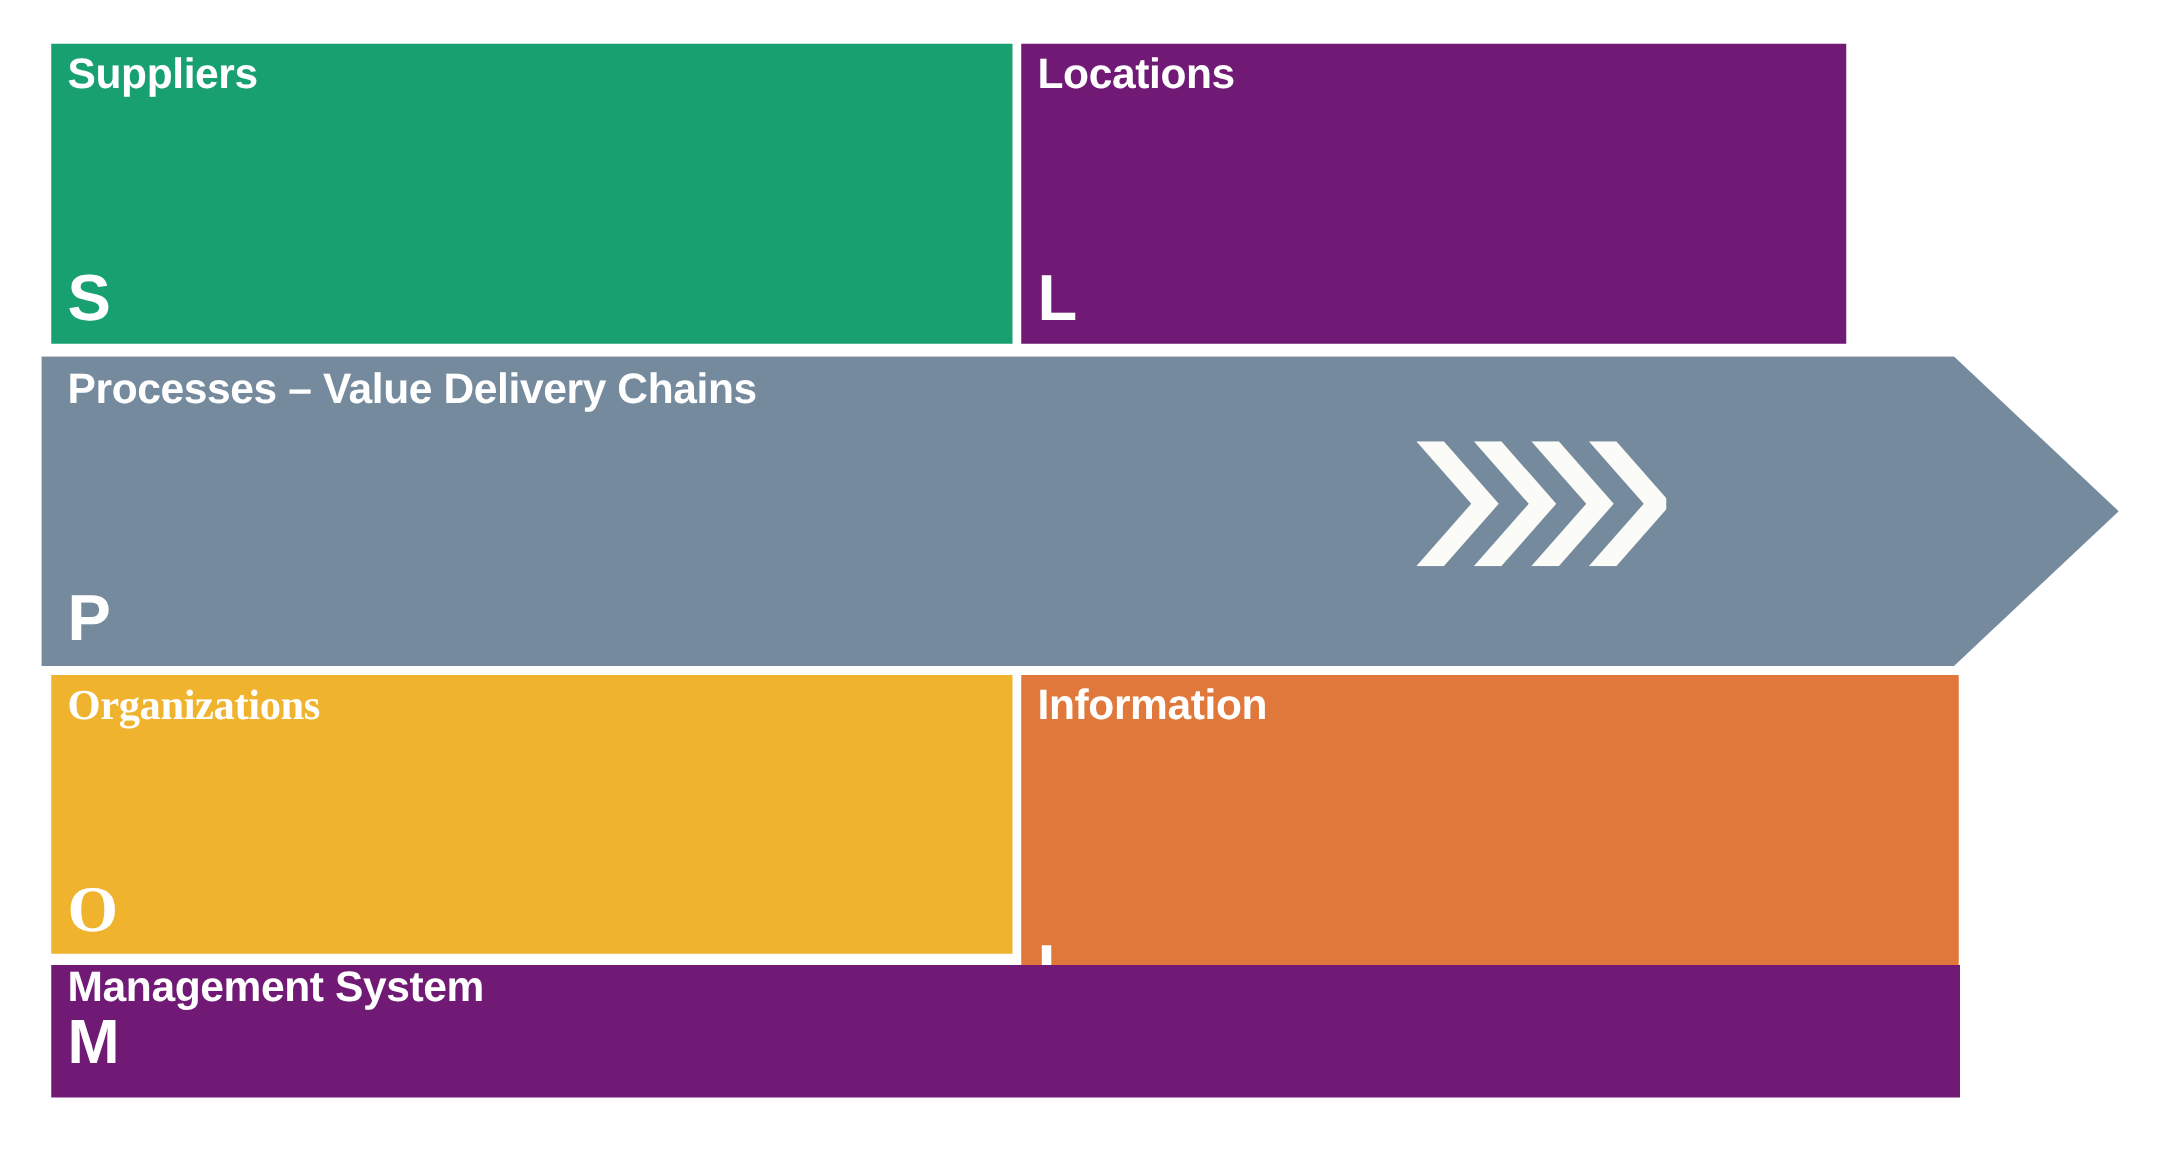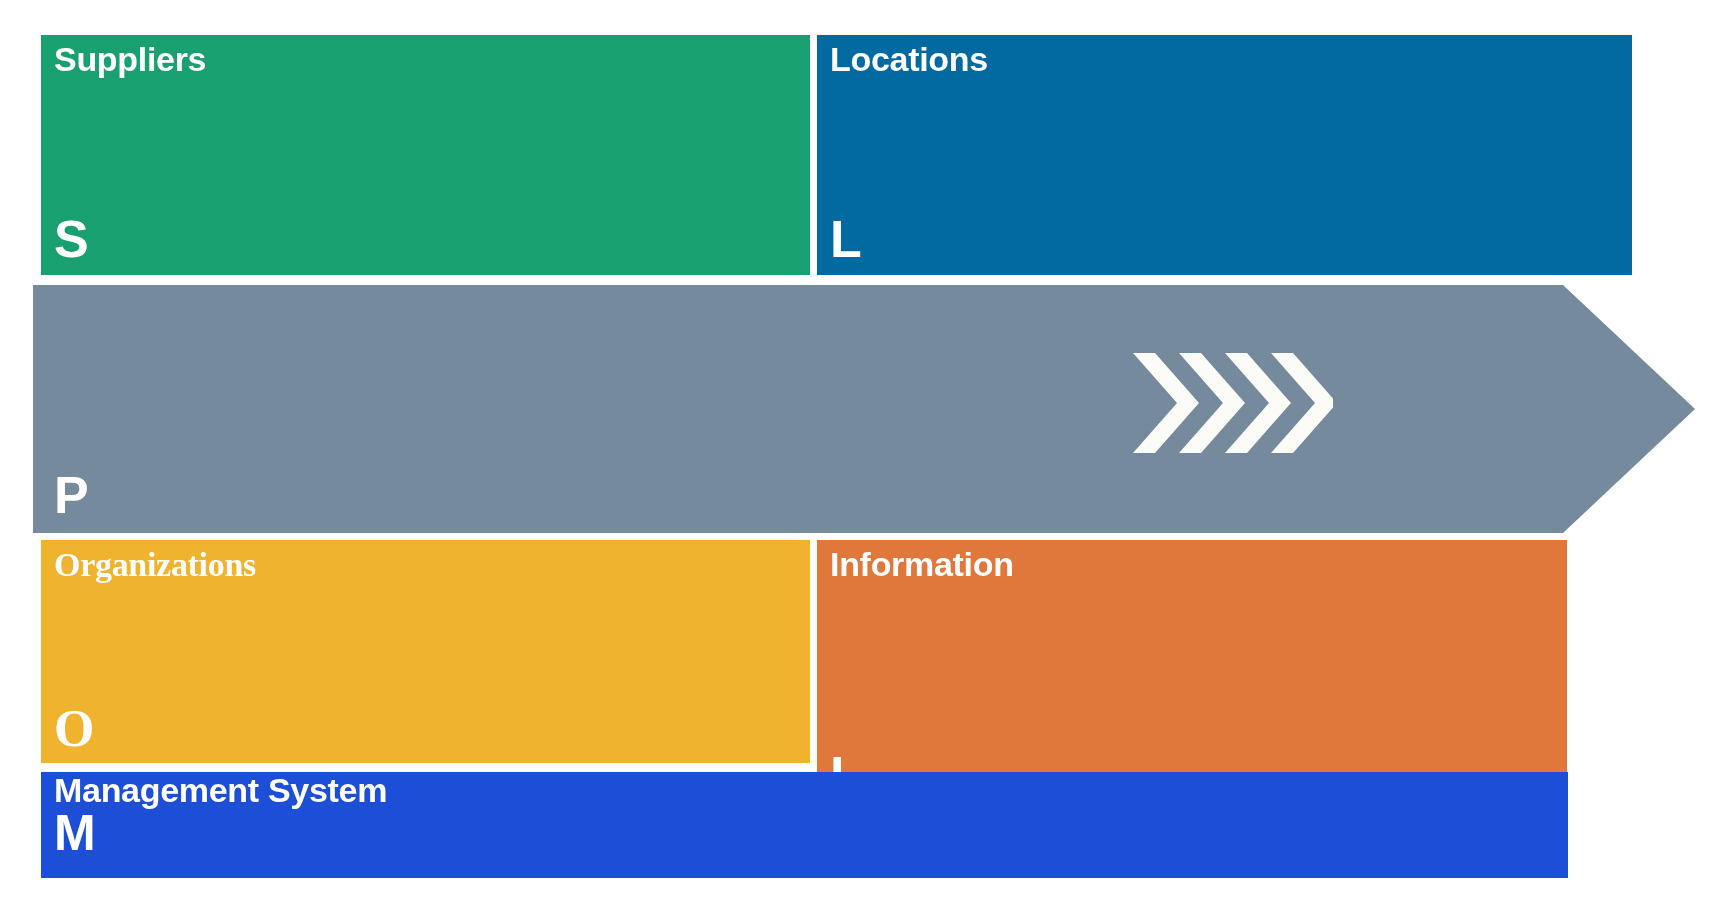--- a/index.html
+++ b/index.html
@@ -52,23 +52,23 @@
     width: 769px;
     height: 240px;
     background: #18a071;
   }
   #suppliers-block .block-letter { bottom: 10px; }
 
   
   #locations-block {
     left: 817px;
     top: 35px;
-    width: 815px;
+    width: 660px;
     height: 240px;
-    background: #0369a1;
+    background: #701a75;
     text-align: center;
   }
   #locations-block .block-letter { bottom: 10px; }
 
   
   #processes-block {
     left: 33px;
     top: 285px;
     width: 1662px;
     height: 248px;
@@ -107,41 +107,42 @@
     background: #e0783c;
   }
   #information-block .block-letter { bottom: 8px; }
 
   
   #management-block {
     left: 41px;
     top: 772px;
     width: 1527px;
     height: 106px;
-    background: #1d4ed8;
+    background: #701a75;
   }
   #management-block .block-title { left: 13px; top: 0px; }
   #management-block .block-letter { left: 13px; top: 36px; font-size: 50px; }
 </style>
 </head>
 <body>
 
 <div id="canvas">
 
   <div class="block" id="suppliers-block">
     <span class="block-title">Suppliers</span>
     <span class="block-letter">S</span>
   </div>
 
   <div class="block" id="locations-block">
     <span class="block-title">Locations</span>
     <span class="block-letter">L</span>
   </div>
 
   <div class="block" id="processes-block">
+    <span class="block-title">Processes – Value Delivery Chains</span>
     <span class="block-letter">P</span>
     <div id="chevron-group">
       <svg width="200" height="100" viewBox="0 0 200 100" aria-hidden="true">
         <g fill="#fbfbf8">
           <polygon points="0,0 22,0 66,50 22,100 0,100 44,50"></polygon>
           <polygon points="46,0 68,0 112,50 68,100 46,100 90,50"></polygon>
           <polygon points="92,0 114,0 158,50 114,100 92,100 136,50"></polygon>
           <polygon points="138,0 160,0 204,50 160,100 138,100 182,50"></polygon>
         </g>
       </svg>

